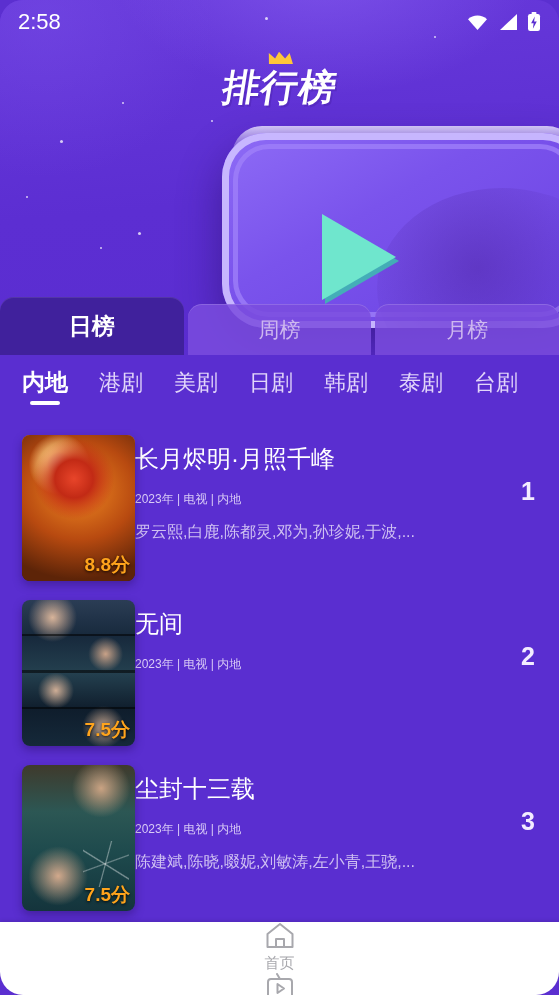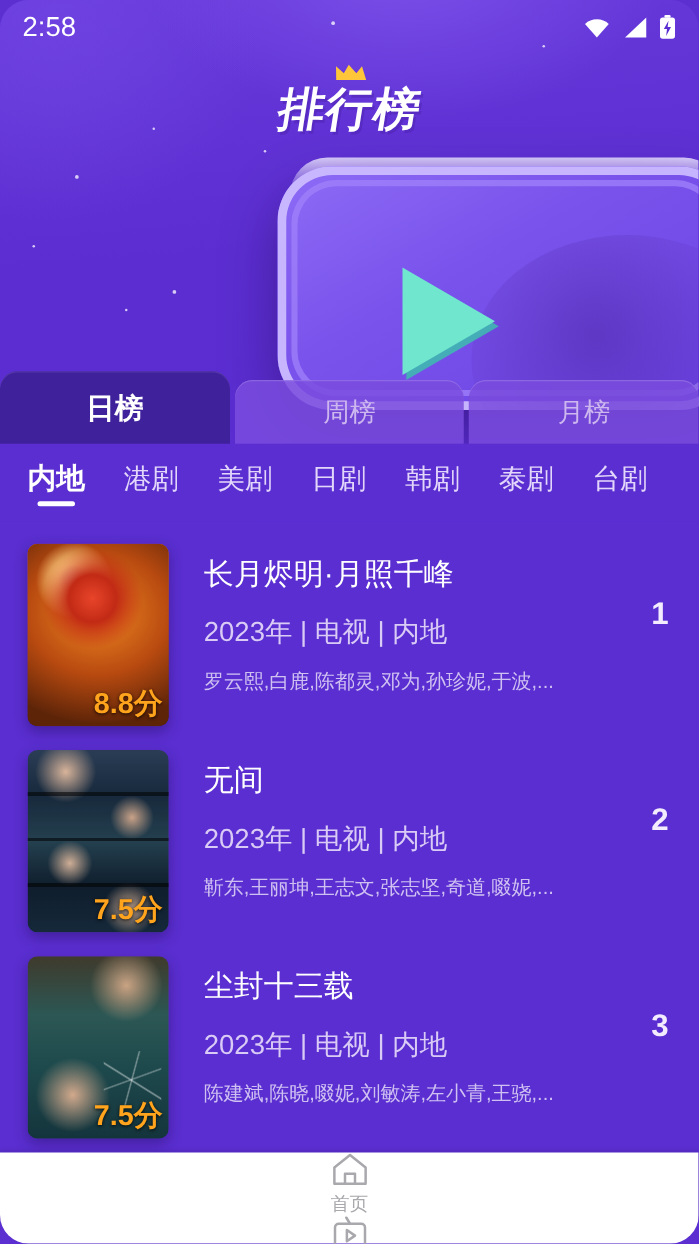--- a/index.html
+++ b/index.html
@@ -120,29 +120,29 @@
     position:relative; display:flex; align-items:flex-start;
     padding:18px 18px 0 22px; height:165px;
   }
   .poster{
     position:relative; width:113px; height:146px; border-radius:8px;
     flex:0 0 auto; overflow:hidden;
     box-shadow:0 4px 10px rgba(25,5,70,.35);
   }
   .score{
     position:absolute; right:5px; bottom:3px;
-    font-size:23px; font-weight:bold; color:#ffa41c;
+    font-size:19px; font-weight:bold; color:#ffa41c;
     text-shadow:0 1px 3px rgba(0,0,0,.85);
   }
-  .info{ flex:1; padding-left:28px; padding-top:8px; min-width:0; }
+  .info{ flex:1; padding-top:8px; min-width:0; }
   .m-title{
     font-size:24px; color:#ffffff; white-space:nowrap;
     overflow:hidden; text-overflow:ellipsis; margin-bottom:16px;
   }
-  .m-meta{ font-size:22px; color:#d9cbf6; margin-bottom:14px; white-space:nowrap; }
+  .m-meta{ font-size:12px; color:#d9cbf6; margin-bottom:14px; white-space:nowrap; }
   .m-cast{
     font-size:16px; color:#cfc0f2; white-space:nowrap;
     overflow:hidden; text-overflow:ellipsis; max-width:320px;
   }
   .rank{
     position:absolute; right:24px; top:60px;
     font-size:25px; font-weight:bold; color:#f3ecff;
   }
 
   
@@ -281,21 +281,20 @@
     </div>
 
     <div class="row">
       <div class="poster">
         <div class="art2"></div>
         <div class="score">7.5分</div>
       </div>
       <div class="info">
         <div class="m-title">无间</div>
         <div class="m-meta">2023年 | 电视 | 内地</div>
-        <div class="m-cast">靳东,王丽坤,王志文,张志坚,奇道,啜妮,...</div>
       </div>
       <div class="rank">2</div>
     </div>
 
     <div class="row">
       <div class="poster">
         <div class="art3"></div>
         <div class="score">7.5分</div>
       </div>
       <div class="info">

